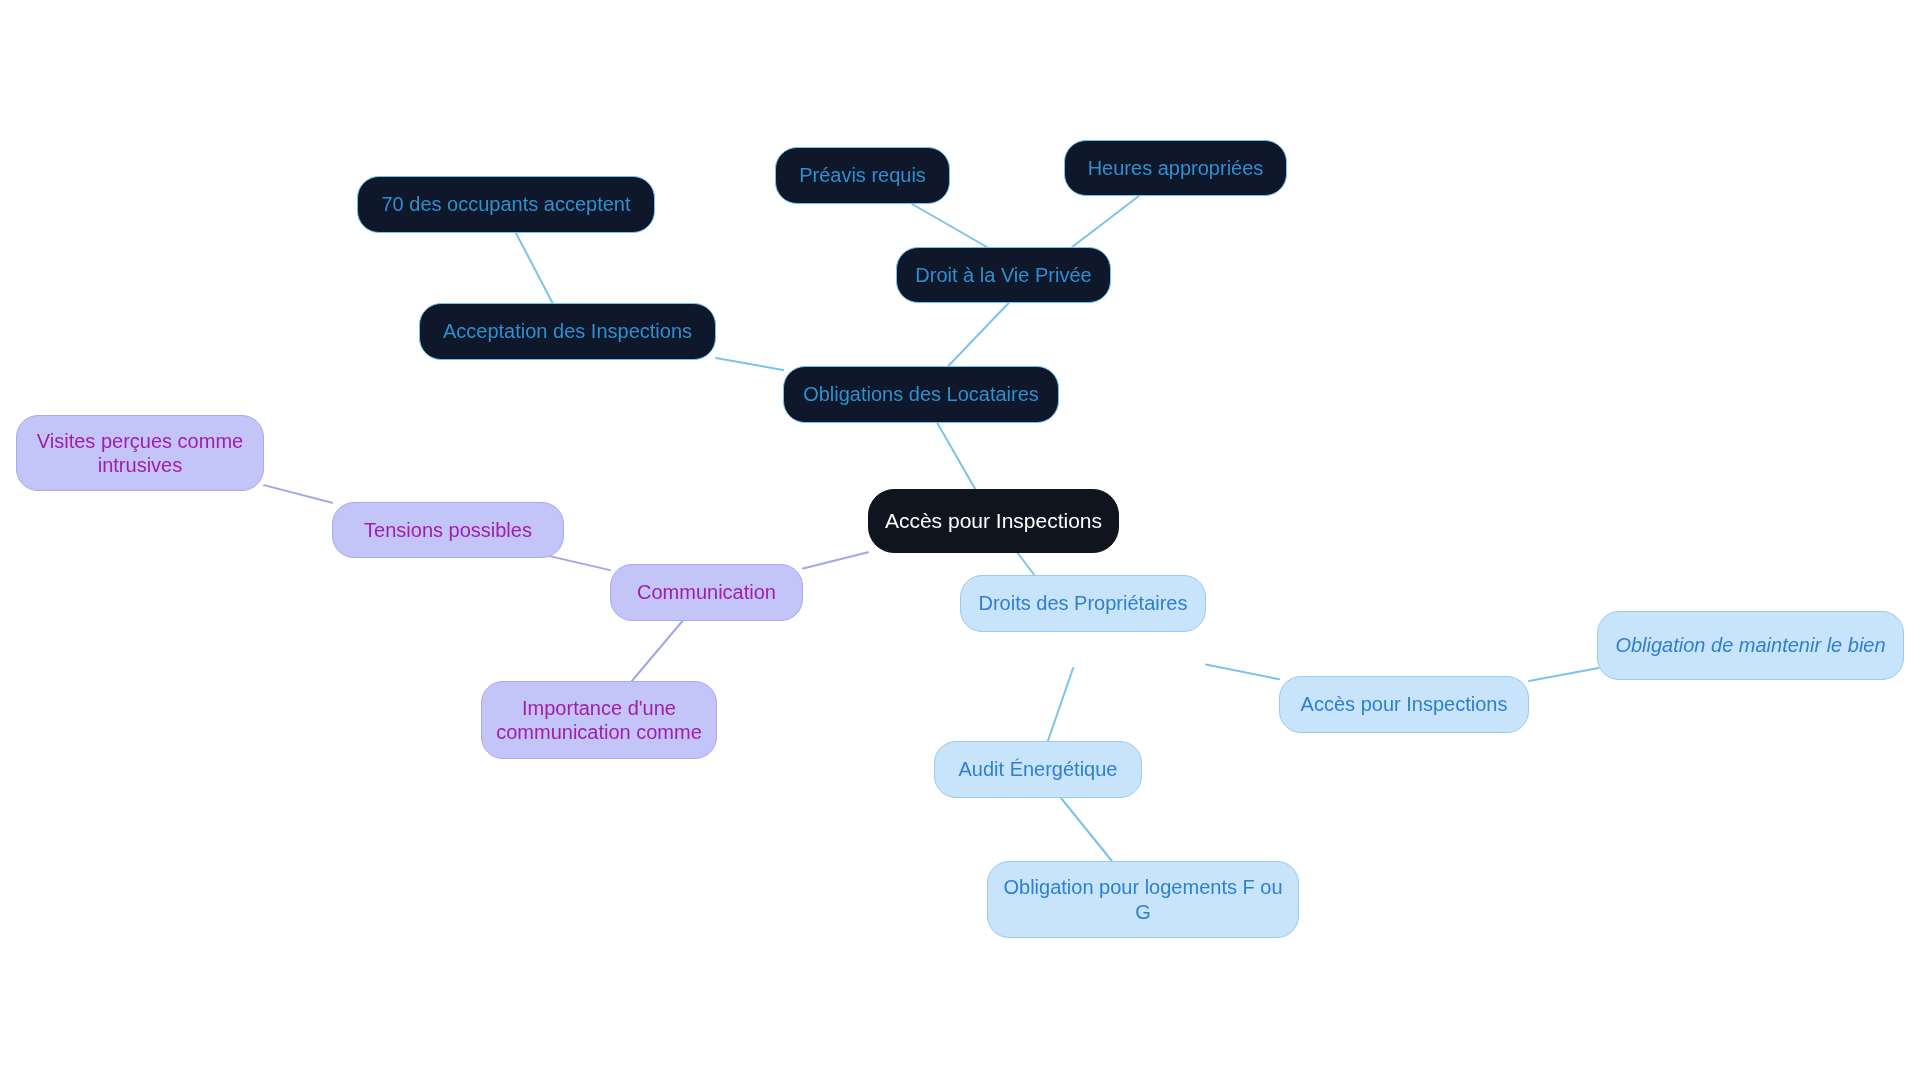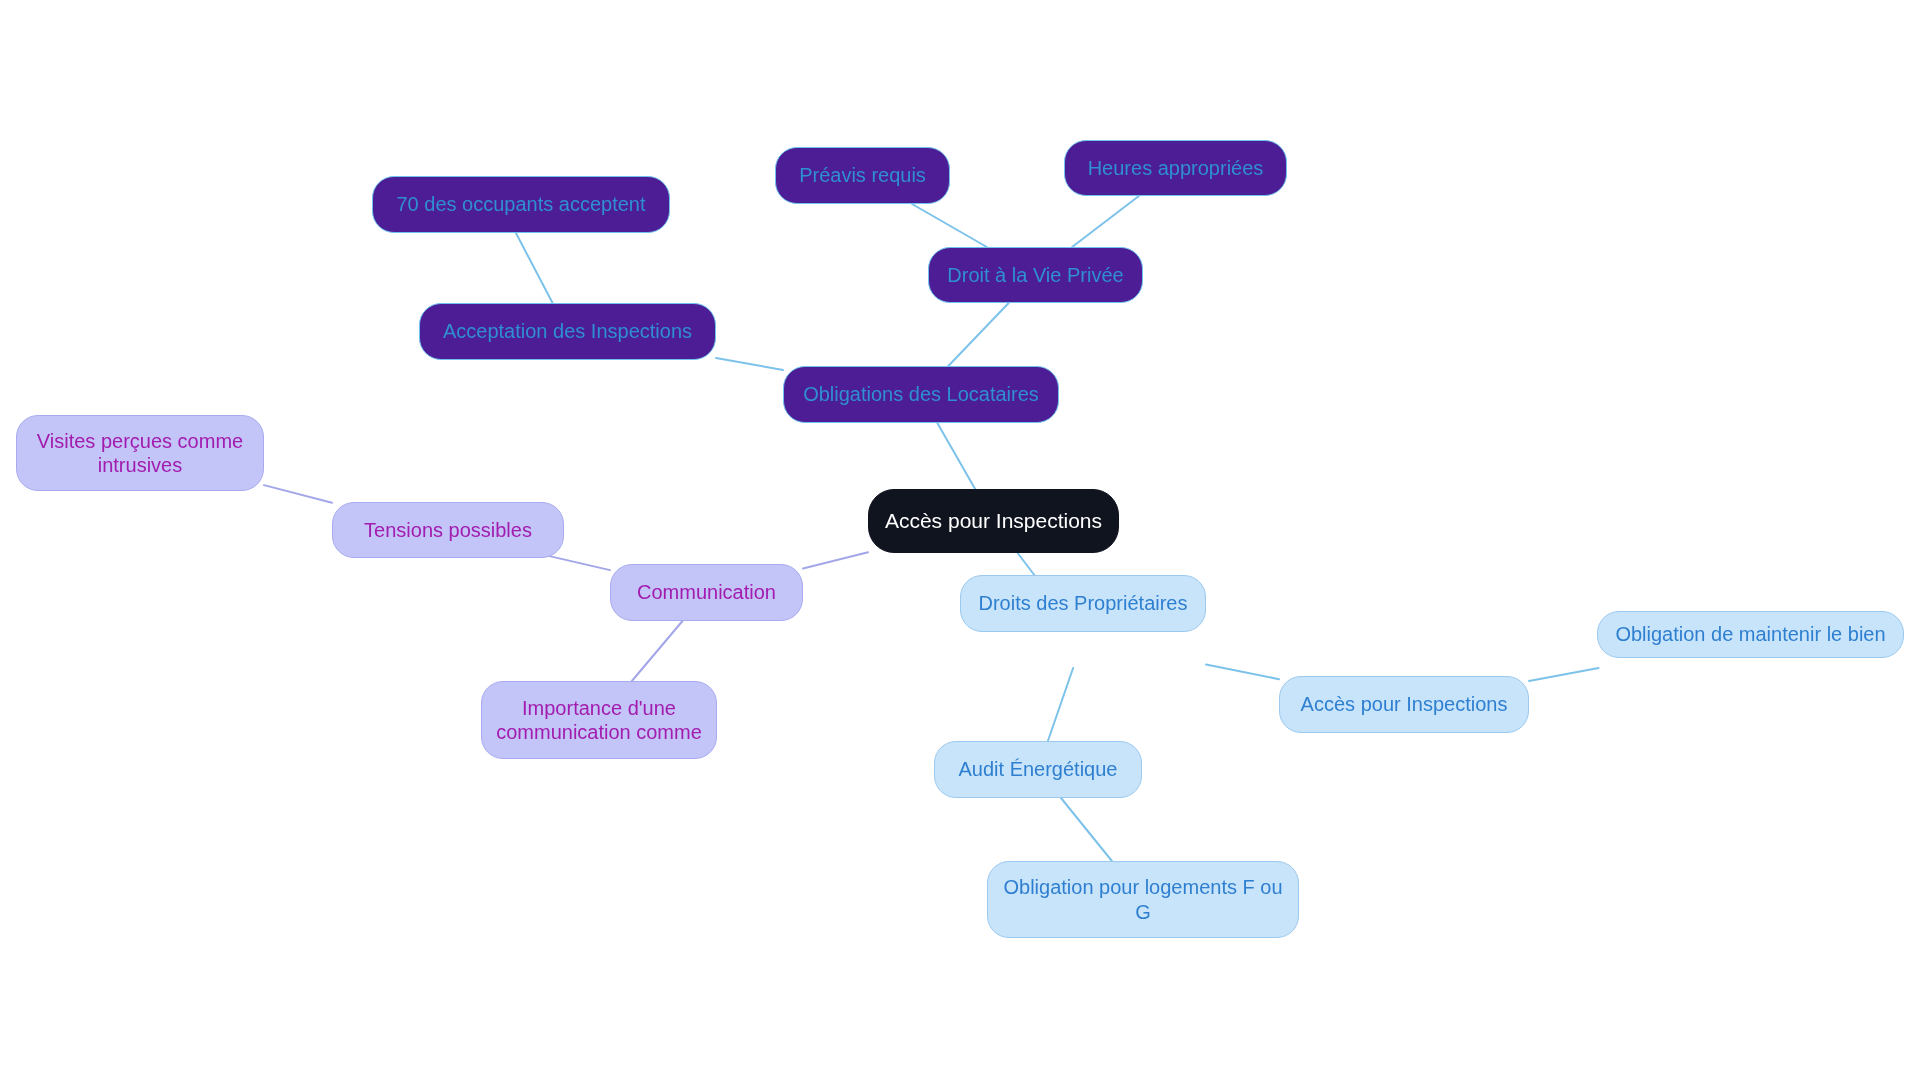--- a/index.html
+++ b/index.html
@@ -39,21 +39,21 @@
     white-space: pre-line;
   }
   .node-root {
     background: #10141f;
     border-color: #10141f;
     color: #ffffff;
     font-size: 21px;
     border-radius: 26px;
   }
   .node-blue {
-    background: #4c1d95;
+    background: #0f172a;
     border-color: #6ec2ef;
     color: #2f8fd0;
     font-size: 20px;
   }
   .node-lightblue {
     background: #c7e4fb;
     border-color: #9cc9ef;
     color: #2f7fd0;
     font-size: 20px;
   }
@@ -81,28 +81,28 @@
       <line x1="682.4705882352941" y1="621" x2="631.8823529411765" y2="681" stroke="#a3a6e8" stroke-width="2" stroke-linecap="round"></line>
       <line x1="1017.668776371308" y1="553" x2="1061.4746835443038" y2="611" stroke="#7cc2ea" stroke-width="2" stroke-linecap="round"></line>
       <line x1="1206" y1="664.4065420560747" x2="1279" y2="679.1884735202492" stroke="#7cc2ea" stroke-width="2" stroke-linecap="round"></line>
       <line x1="1529" y1="681.0512265512266" x2="1598.573076923077" y2="668" stroke="#7cc2ea" stroke-width="2" stroke-linecap="round"></line>
       <line x1="1073.1346153846155" y1="668" x2="1047.8653846153845" y2="741" stroke="#7cc2ea" stroke-width="2" stroke-linecap="round"></line>
       <line x1="1061.0192307692307" y1="798" x2="1111.9038461538462" y2="861" stroke="#7cc2ea" stroke-width="2" stroke-linecap="round"></line>
     </svg>
   <div id="node-layer">
       <div class="node node-root" style="left: 868px; top: 489px; width: 251px; height: 64px;">Accès pour Inspections</div>
       <div class="node node-blue" style="left: 783px; top: 366px; width: 276px; height: 57px;">Obligations des Locataires</div>
-      <div class="node node-blue" style="left: 928px; top: 247px; width: 215px; height: 56px;">Droit à la Vie Privée</div>
+      <div class="node node-blue" style="left: 896px; top: 247px; width: 215px; height: 56px;">Droit à la Vie Privée</div>
       <div class="node node-blue" style="left: 775px; top: 147px; width: 175px; height: 57px;">Préavis requis</div>
       <div class="node node-blue" style="left: 1064px; top: 140px; width: 223px; height: 56px;">Heures appropriées</div>
       <div class="node node-blue" style="left: 419px; top: 303px; width: 297px; height: 57px;">Acceptation des Inspections</div>
-      <div class="node node-blue" style="left: 372px; top: 176px; width: 298px; height: 57px;">70 des occupants acceptent</div>
+      <div class="node node-blue" style="left: 357px; top: 176px; width: 298px; height: 57px;">70 des occupants acceptent</div>
       <div class="node node-purple" style="left: 610px; top: 564px; width: 193px; height: 57px;">Communication</div>
       <div class="node node-purple" style="left: 332px; top: 502px; width: 232px; height: 56px;">Tensions possibles</div>
       <div class="node node-purple" style="left: 16px; top: 415px; width: 248px; height: 76px;">Visites perçues comme intrusives</div>
       <div class="node node-purple" style="left: 481px; top: 681px; width: 236px; height: 78px;">Importance d'une communication comme</div>
       <div class="node node-lightblue" style="left: 960px; top: 575px; width: 246px; height: 57px;">Droits des Propriétaires</div>
       <div class="node node-lightblue" style="left: 1279px; top: 676px; width: 250px; height: 57px;">Accès pour Inspections</div>
-      <div class="node node-lightblue" style="left: 1597px; top: 611px; width: 307px; height: 47px;">Obligation de maintenir le bien</div>
+      <div class="node node-lightblue" style="left: 1597px; top: 611px; width: 307px; height: 69px; font-style: italic;">Obligation de maintenir le bien</div>
       <div class="node node-lightblue" style="left: 934px; top: 741px; width: 208px; height: 57px;">Audit Énergétique</div>
       <div class="node node-lightblue" style="left: 987px; top: 861px; width: 312px; height: 77px;">Obligation pour logements F ou G</div>
     </div>
 </div>
 
 </body></html>

